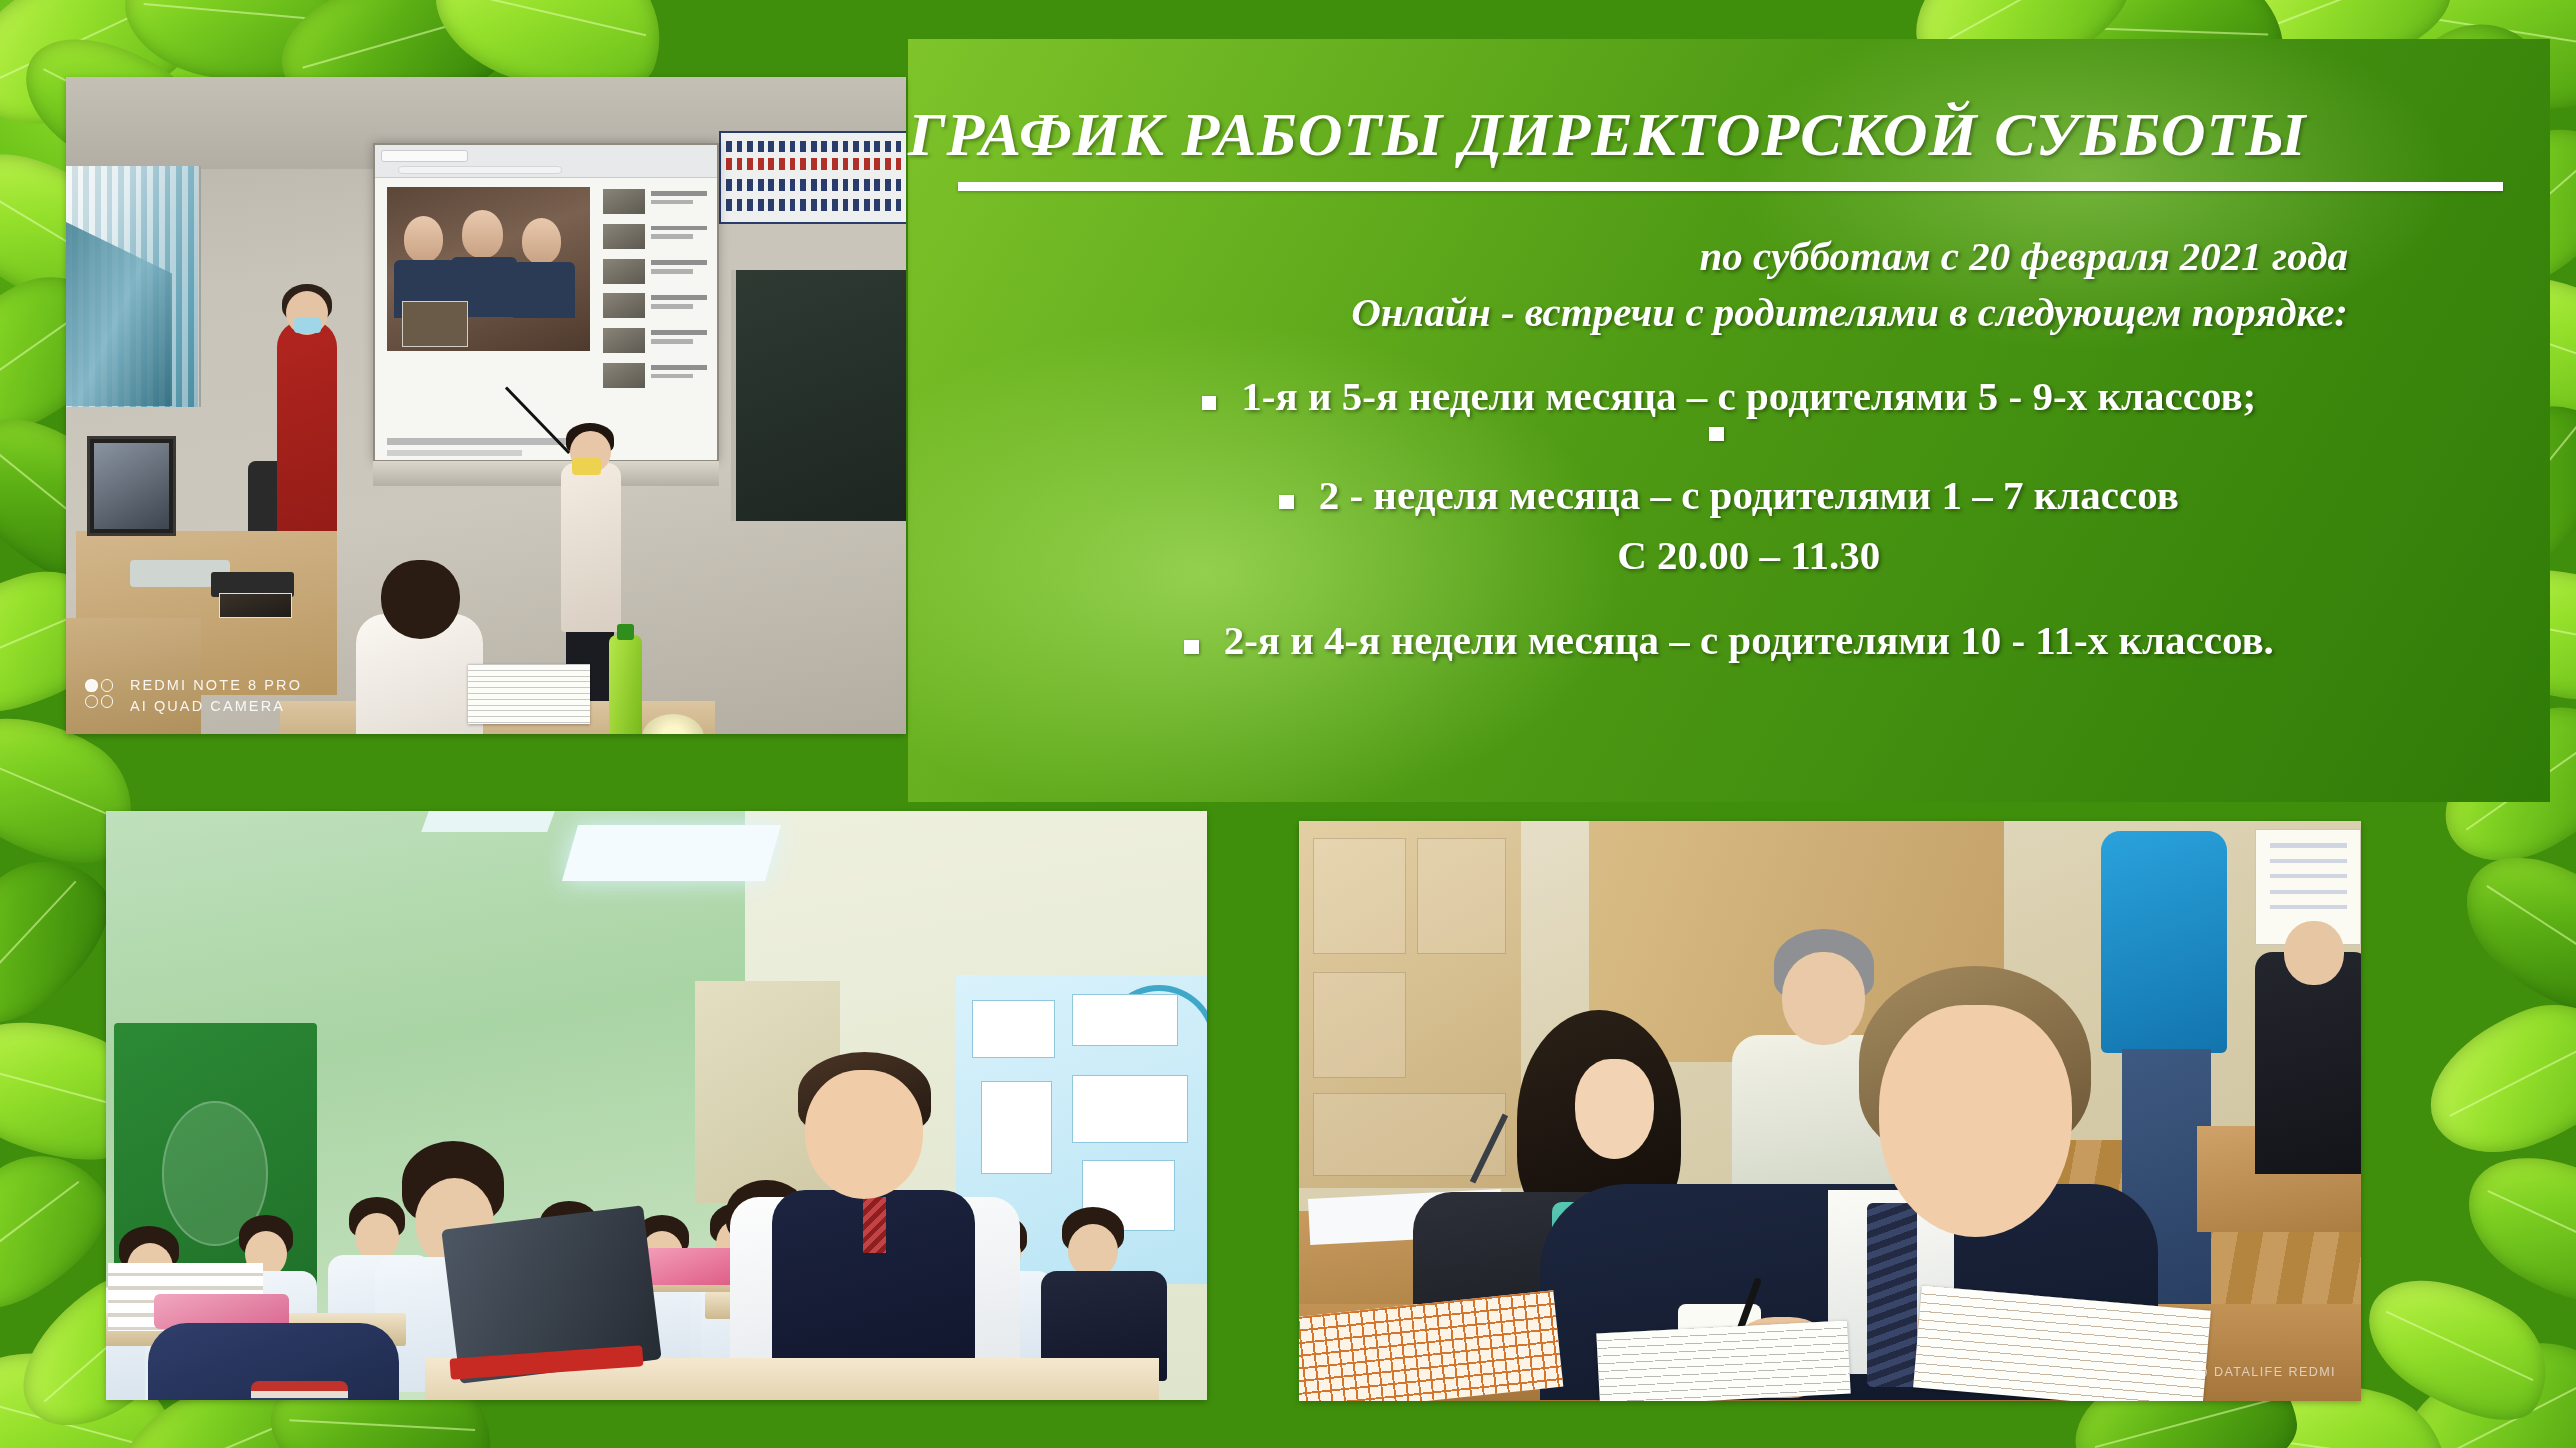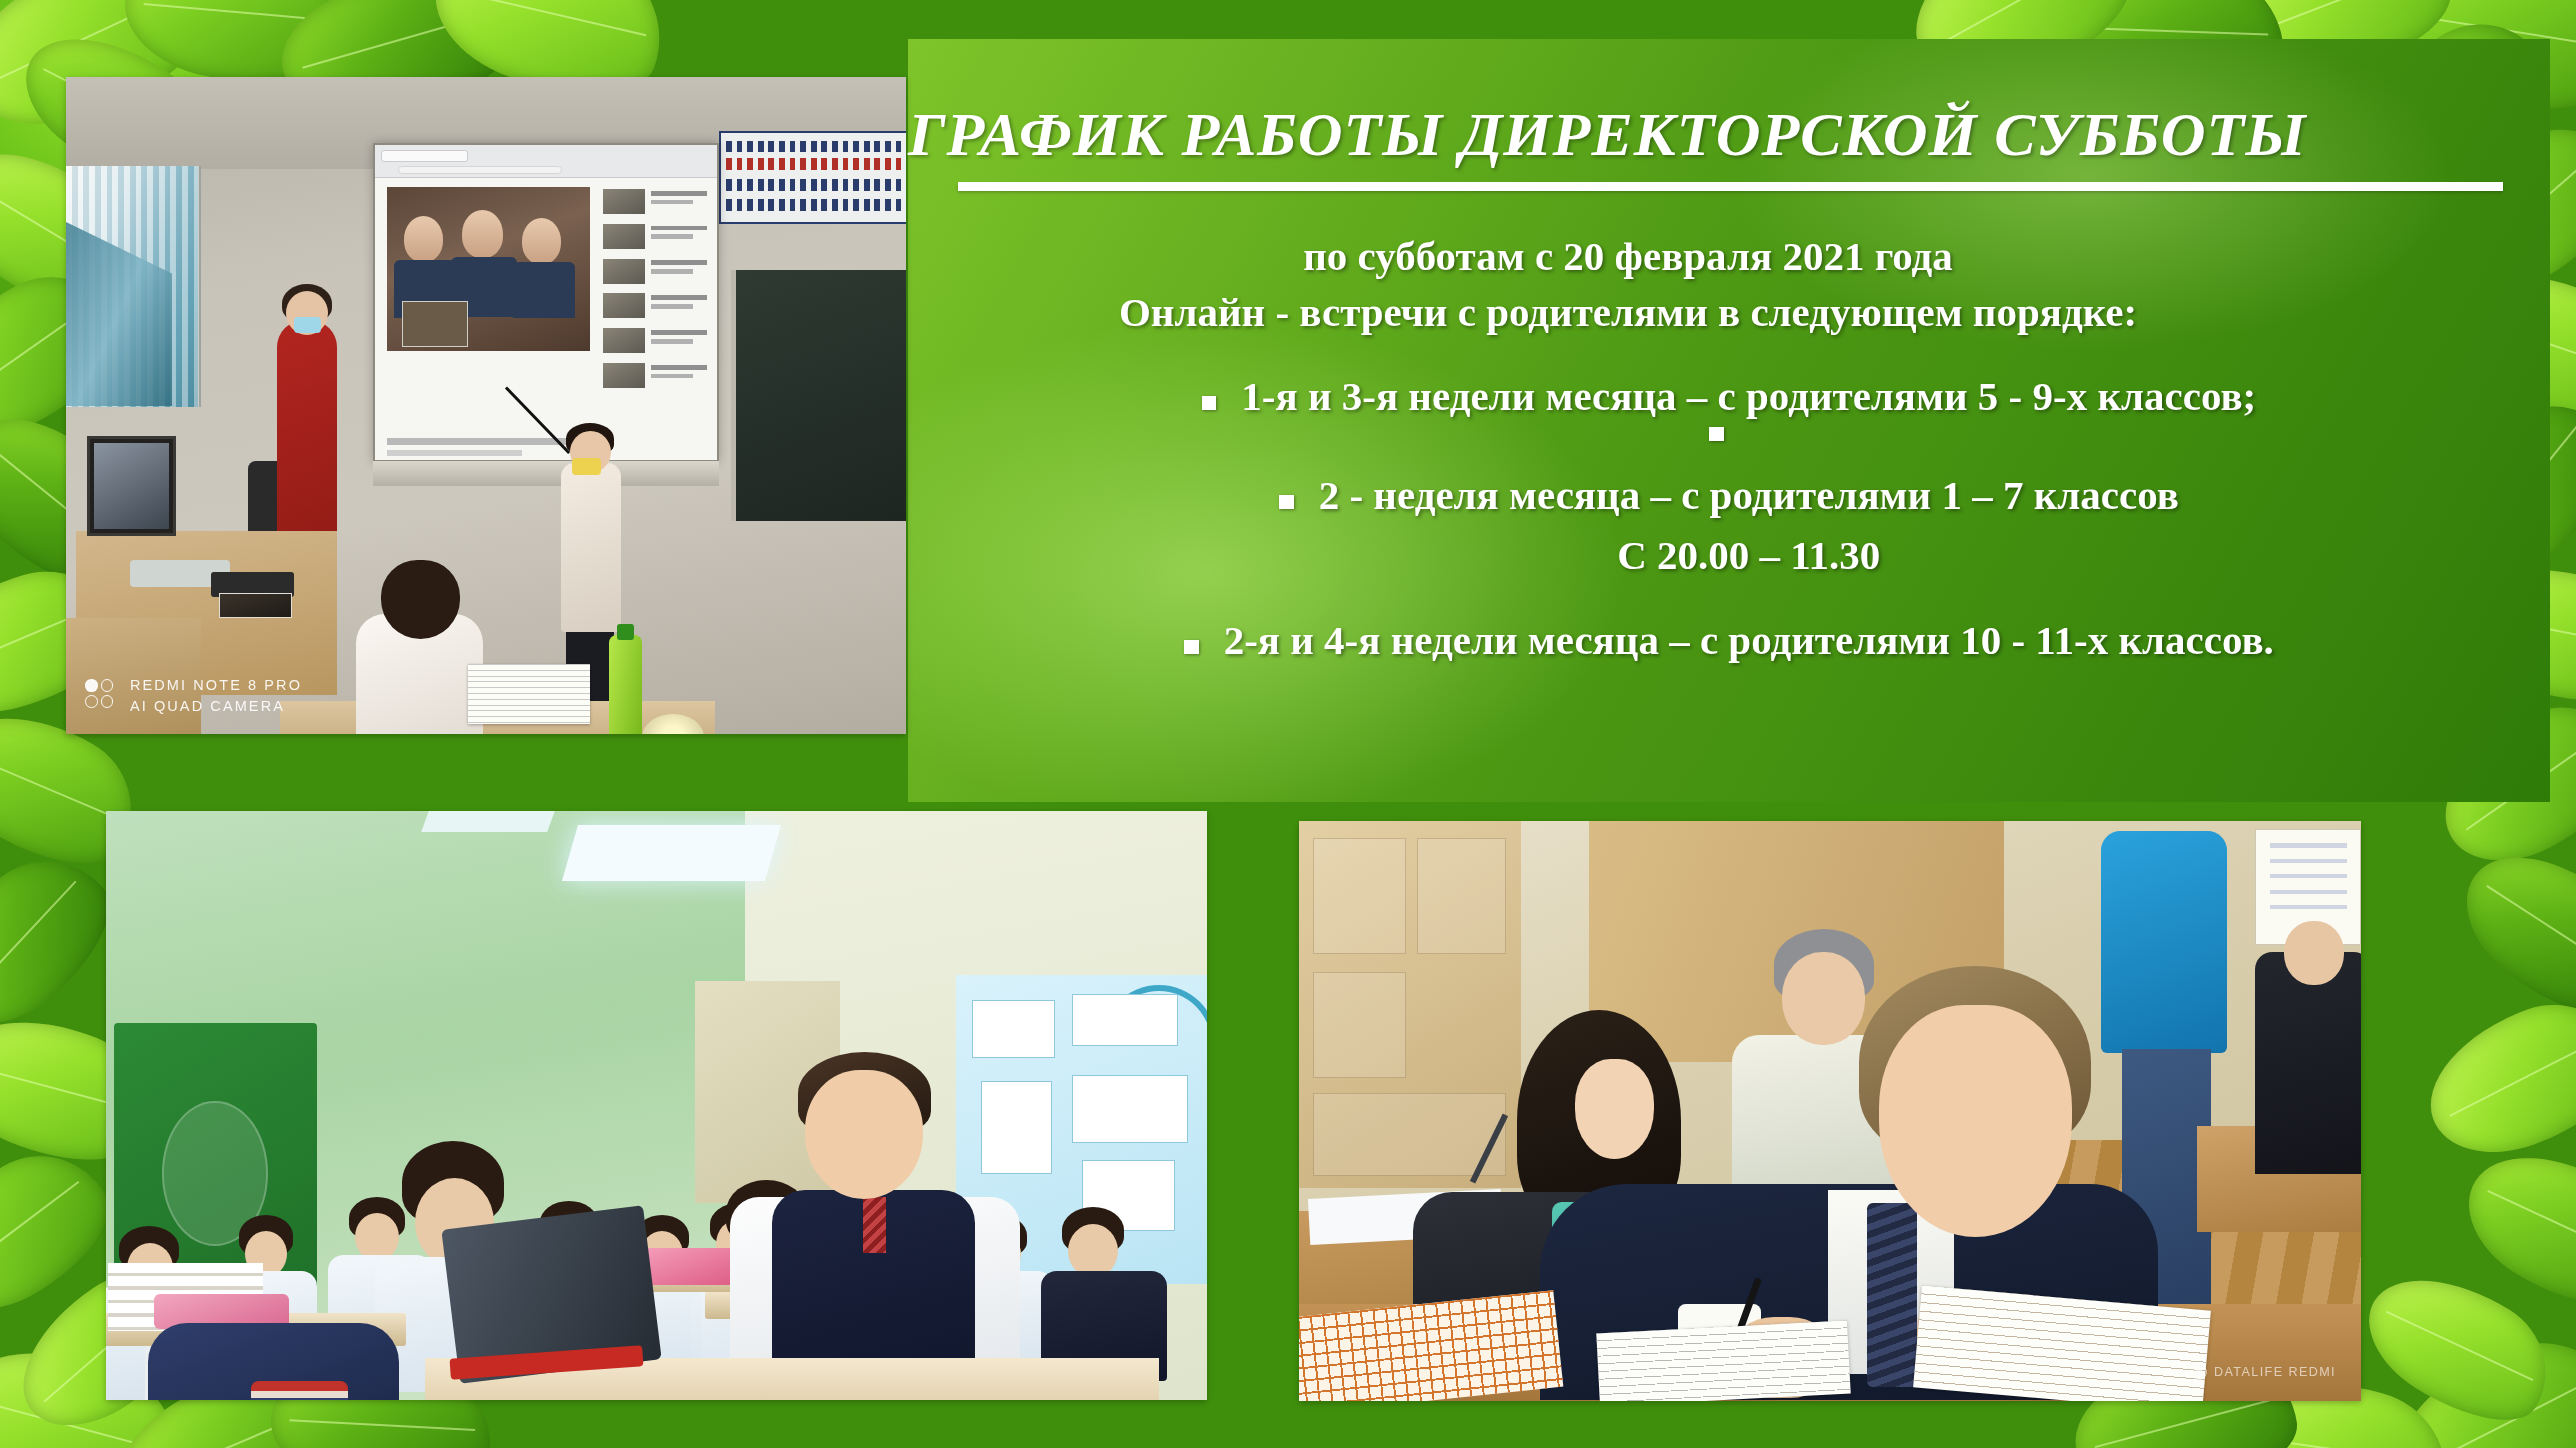--- a/index.html
+++ b/index.html
@@ -50,24 +50,25 @@
     font-size:62px; font-weight:bold; font-style:italic;
     letter-spacing:1px; color:#ffffff;
     text-shadow:1.9px 1.9px 3.9px rgba(0,0,0,.35);
     white-space:nowrap;
   }
   #title-rule{
     position:absolute; left:50px; top:143px; width:1545px; height:8.7px;
     background:#ffffff; box-shadow:0 1.9px 2.9px rgba(0,0,0,.25);
   }
   .sub{
-    position:absolute; width:1440px; text-align:center;
+    position:absolute; width:1440px; text-align:right;
     color:#ffffff; font-weight:bold; font-size:41px;
     text-shadow:1.9px 1.9px 3.9px rgba(0,0,0,.4);
     white-space:nowrap;
+    font-style:italic;
   }
   #sub1{ top:193px; }
   #sub2{ top:249px; }
 
   .blist{ position:absolute; left:0; top:328px; width:1642px; }
   .brow{
     display:flex; align-items:baseline; justify-content:center;
     color:#ffffff; font-weight:bold; font-size:41px;
     text-shadow:1.9px 1.9px 3.9px rgba(0,0,0,.4);
     white-space:nowrap; line-height:1.46;
@@ -404,21 +405,21 @@
     <div id="title">ГРАФИК   РАБОТЫ   ДИРЕКТОРСКОЙ   СУББОТЫ</div>
     <div id="title-rule"></div>
 
     <div class="sub" id="sub1">по субботам с 20 февраля 2021 года</div>
     <div class="sub" id="sub2">Онлайн - встречи с родителями в следующем порядке:</div>
 
     <div class="blist">
 
       <div class="brow">
         <span class="bullet"></span>
-        <span>1-я и 3-я недели месяца – с родителями   5 - 9-х классов;</span>
+        <span>1-я и 5-я недели месяца – с родителями   5 - 9-х классов;</span>
       </div>
 
       <div class="brow">
         <span class="bullet"></span>
       </div>
 
       <div class="spacer"></div>
 
       <div class="brow">
         <span class="bullet"></span>

